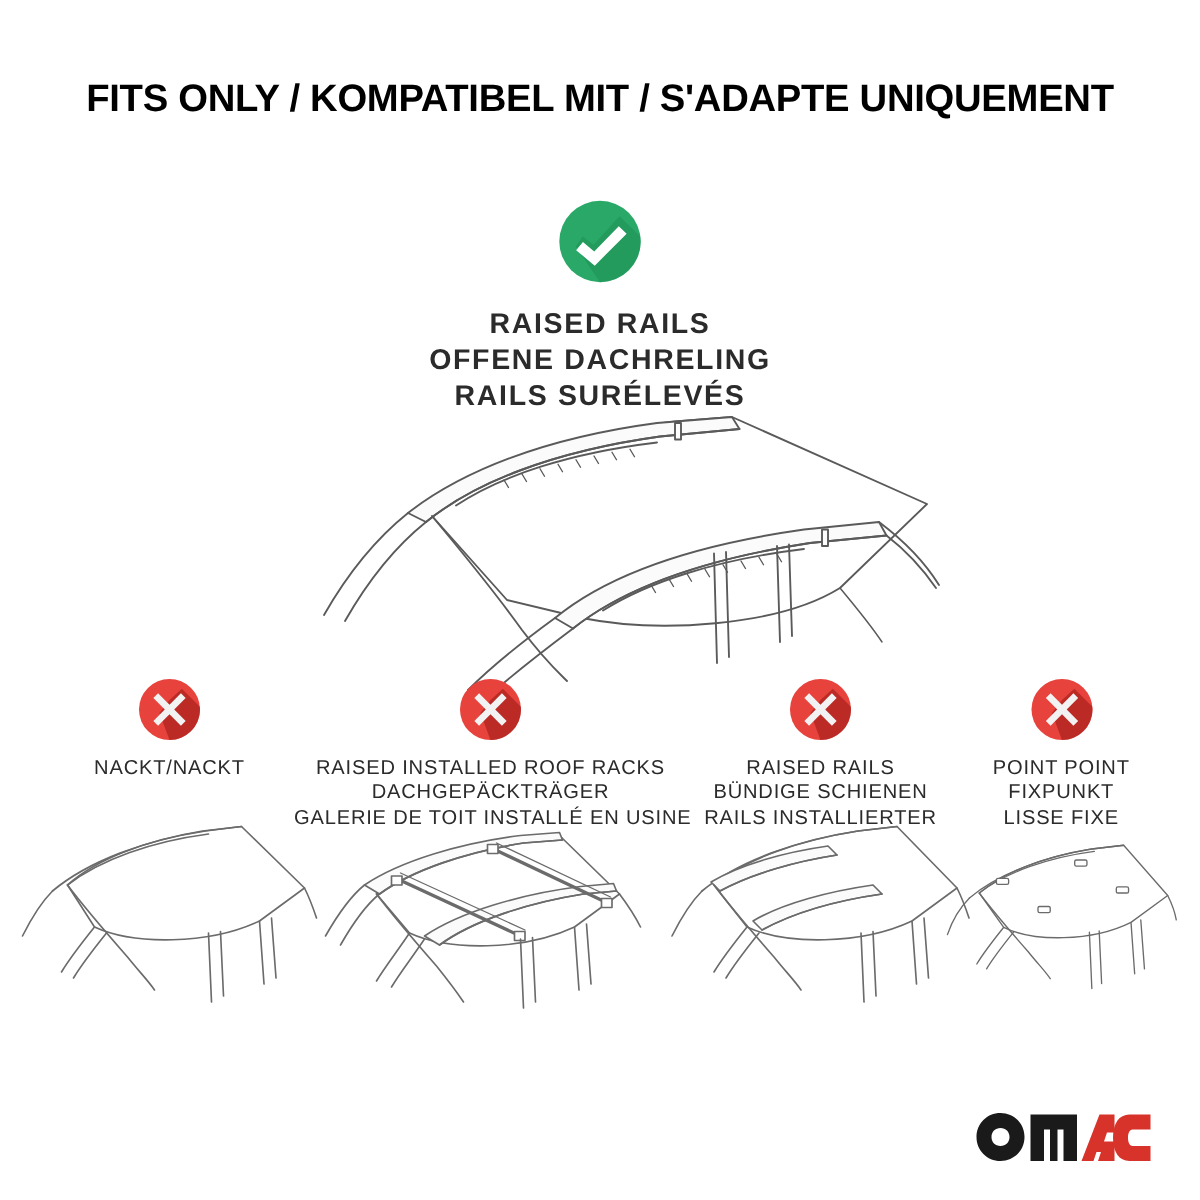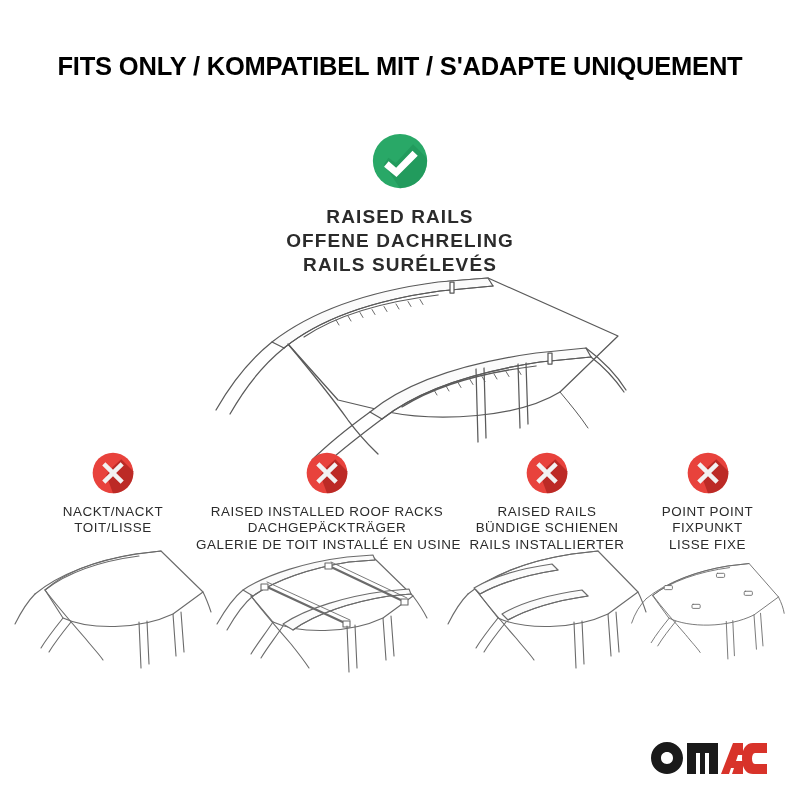--- a/index.html
+++ b/index.html
@@ -182,21 +182,20 @@
 <div class="incompat-row">
 
   <div class="incompat-col" id="col-naked">
     <svg class="badge-x" viewBox="0 0 64 64">
       <circle cx="32" cy="32" r="31" fill="#e8423c"></circle>
       <path d="M32 63c17.1 0 31-13.9 31-31 0-.9-.04-1.8-.12-2.7L44.6 11 32 22.4 21.8 35.5z" fill="#9e1b18" opacity="0.6"></path>
       <path d="M43.6 15.6 32 27.2 20.4 15.6l-4.8 4.8L27.2 32 15.6 43.6l4.8 4.8L32 36.8l11.6 11.6 4.8-4.8L36.8 32l11.6-11.6z" fill="#f2f2f2"></path>
     </svg>
     <div class="incompat-labels">
       <span class="ln">NACKT/NACKT</span>
-      <span class="ln">TOIT/LISSE</span>
     </div>
     <svg class="small-illu" id="illu-naked" viewBox="0 0 200 150">
       <g fill="none" stroke="#6b6b6b" stroke-width="1.1" stroke-linejoin="round" stroke-linecap="round">
         <path d="M32 46 C52 28 86 16 122 10 L148 7 L190 48 L160 70 C126 86 76 86 50 74 Z" fill="#ffffff"></path>
         <path d="M22 50 C46 30 84 16 124 10 L148 7"></path>
         <path d="M32 46 C54 29 88 17 126 12"></path>
         <path d="M22 50 C14 58 8 68 2 80"></path>
         <path d="M32 46 C44 62 58 78 72 94 C80 104 86 110 90 116"></path>
         <path d="M50 74 C42 84 34 94 28 104"></path>
         <path d="M58 78 C50 88 42 98 36 108"></path>

